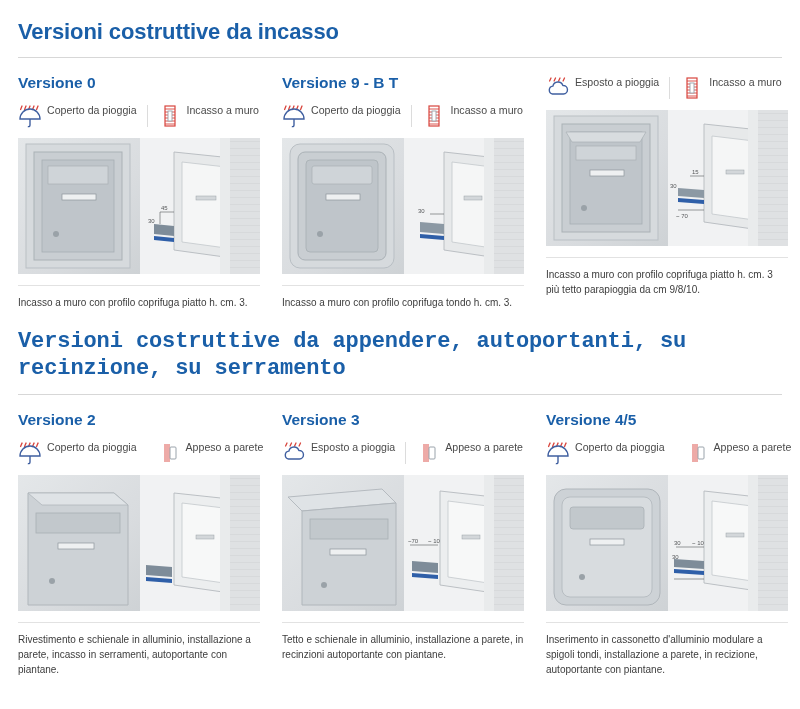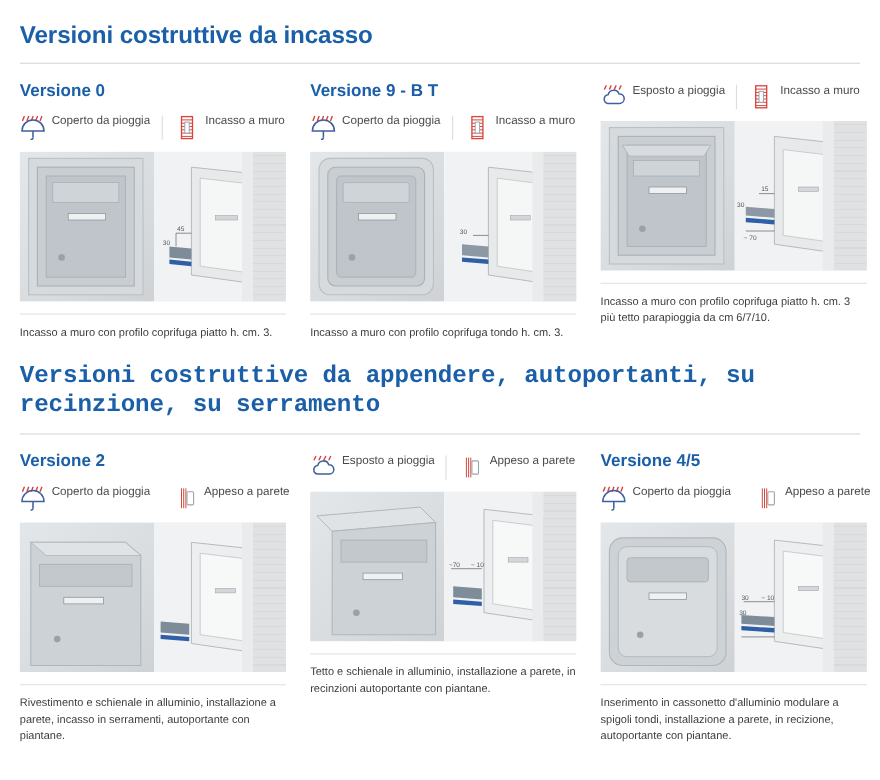--- a/index.html
+++ b/index.html
@@ -363,21 +363,21 @@
               <line x1="22" y1="66" x2="36" y2="66"></line>
               <line x1="10" y1="100" x2="36" y2="100"></line>
             </g>
             <text class="dim-text" x="24" y="64">15</text>
             <text class="dim-text" x="2" y="78">30</text>
             <text class="dim-text" x="8" y="108">~ 70</text>
           </svg>
         </div>
       </div>
 
-      <div class="caption">Incasso a muro con profilo coprifuga piatto h. cm. 3 più tetto parapioggia da cm 6/7/10.</div>
+      <div class="caption">Incasso a muro con profilo coprifuga piatto h. cm. 3 più tetto parapioggia da cm 9/8/10.</div>
     </div>
   </div>
 
   <h2 class="section-title" style="margin-top:18px;font-family:Liberation Mono, monospace;">Versioni costruttive da appendere, autoportanti, su recinzione, su serramento</h2>
   <hr class="section-rule">
 
   <div class="grid">
 
     <div class="card">
       <div class="card-title">Versione 2</div>
@@ -436,20 +436,21 @@
             <polygon points="6,90 32,92 32,102 6,100" fill="#7e8c99"></polygon>
             <polygon points="6,102 32,104 32,108 6,106" fill="#2f5fa8"></polygon>
           </svg>
         </div>
       </div>
 
       <div class="caption">Rivestimento e schienale in alluminio, installazione a parete, incasso in serramenti, autoportante con piantane.</div>
     </div>
 
     <div class="card">
+      <div class="card-title">Versione 3</div>
       <div class="badges">
         <div class="badge">
           <span>
             <svg class="badge-icon" viewBox="0 0 24 24">
               <g stroke="#d8443c" stroke-width="1.3" stroke-linecap="round">
                 <line x1="5" y1="2" x2="3.6" y2="5"></line>
                 <line x1="9.5" y1="2" x2="8.1" y2="5"></line>
                 <line x1="14" y1="2" x2="12.6" y2="5"></line>
                 <line x1="18.5" y1="2" x2="17.1" y2="5"></line>
               </g>

